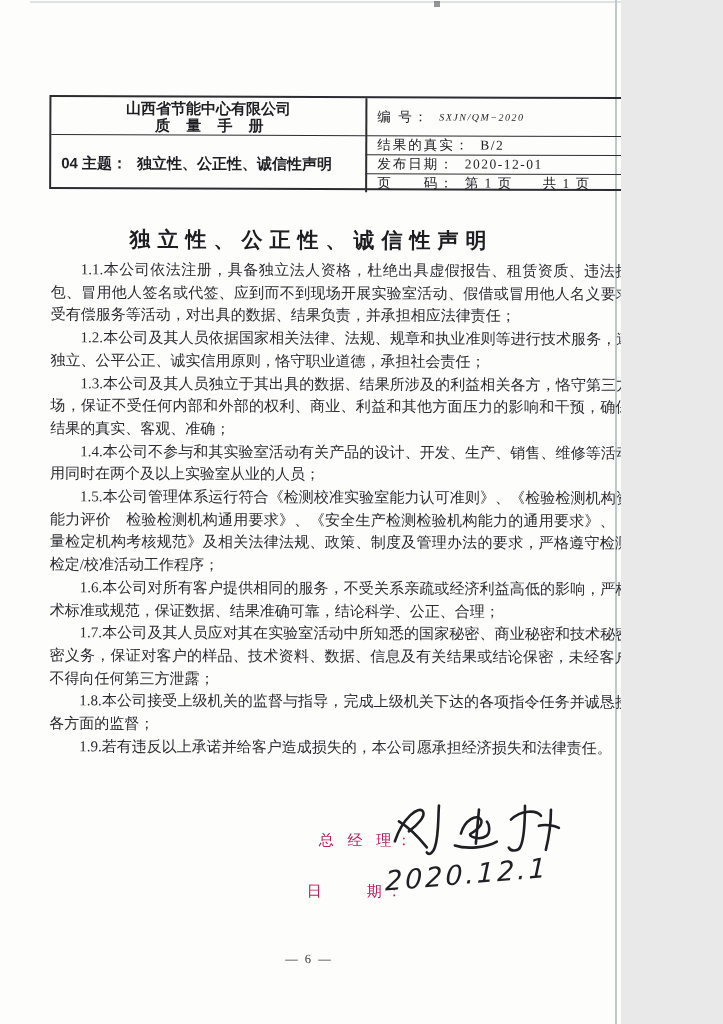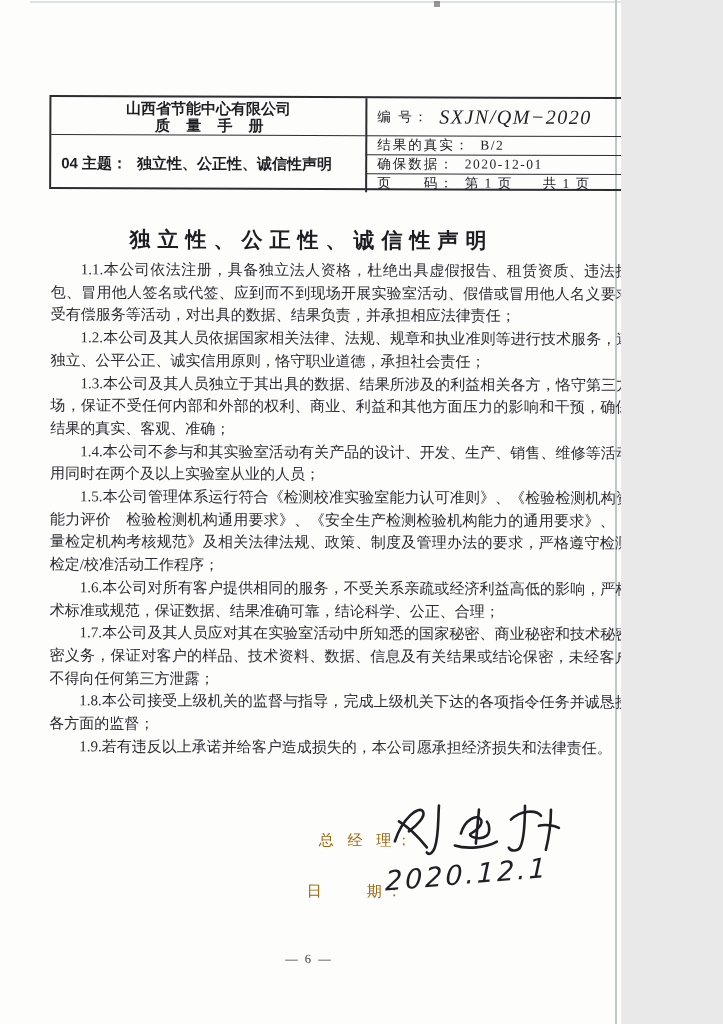--- a/index.html
+++ b/index.html
@@ -35,39 +35,39 @@
   .cell.left-bottom{
     grid-column:1;grid-row:2 / span 3;
     font-family:"Liberation Sans","DejaVu Sans",sans-serif;font-weight:bold;
     font-size:15px;color:#1e1e23;padding-left:10px;border-top:1px solid #2c2c31;
   }
   .cell.left-bottom .subject-value{margin-left:10px;}
   .cell.rcol{grid-column:2;border-left:2px solid #2c2c31;padding-left:10px;}
   .cell.r2,.cell.r3,.cell.r4{border-top:1px solid #2c2c31;}
   .cell .lab{letter-spacing:2px;}
   .cell .val{margin-left:10px;letter-spacing:1.5px;}
-  .docnum{font-style:italic;letter-spacing:1px;font-size:20px;}
+  .docnum{font-style:italic;letter-spacing:1px;font-size:10px;}
 
   
   .doc-title{
     position:absolute;left:0;right:0;top:226px;margin:0;text-align:center;
     font-family:"Liberation Sans","DejaVu Sans",sans-serif;
     font-size:21px;font-weight:bold;letter-spacing:7px;color:#1d1d22;
   }
 
   
   .statement-body{
     position:absolute;left:50px;top:259px;width:626px;
     font-size:15px;line-height:22.7px;text-align:justify;color:#2b2b31;
   }
   .statement-body p{margin:0;text-indent:2em;}
 
   
   .sig-label{
-    position:absolute;font-size:15px;color:#a16207;letter-spacing:5px;
+    position:absolute;font-size:15px;color:#be185d;letter-spacing:5px;
   }
   .sig-manager-label{left:320px;top:831px;}
   .sig-date-label{left:308px;top:882px;}
   .sig-name-svg{position:absolute;left:390px;top:795px;}
   .sig-date-svg{position:absolute;left:382px;top:854px;}
   .sig-date-text{
     font-family:"DejaVu Sans","Liberation Sans",sans-serif;
     font-style:italic;font-size:27px;fill:#1f1f24;letter-spacing:3px;
   }
 
@@ -99,21 +99,21 @@
       </div>
       <div class="cell left-bottom">
         <span>04 主题：</span>
         <span class="subject-value">独立性、公正性、诚信性声明</span>
       </div>
       <div class="cell rcol r2">
         <span class="lab">结果的真实：</span>
         <span class="val">B/2</span>
       </div>
       <div class="cell rcol r3">
-        <span class="lab">确保数据：</span>
+        <span class="lab">发布日期：</span>
         <span class="val">2020-12-01</span>
       </div>
       <div class="cell rcol r4">
         <span class="lab">页　　码：</span>
         <span class="val">第 1 页　　共 1 页</span>
       </div>
     </div>
 
     <h1 class="doc-title">独立性、公正性、诚信性声明</h1>
 

